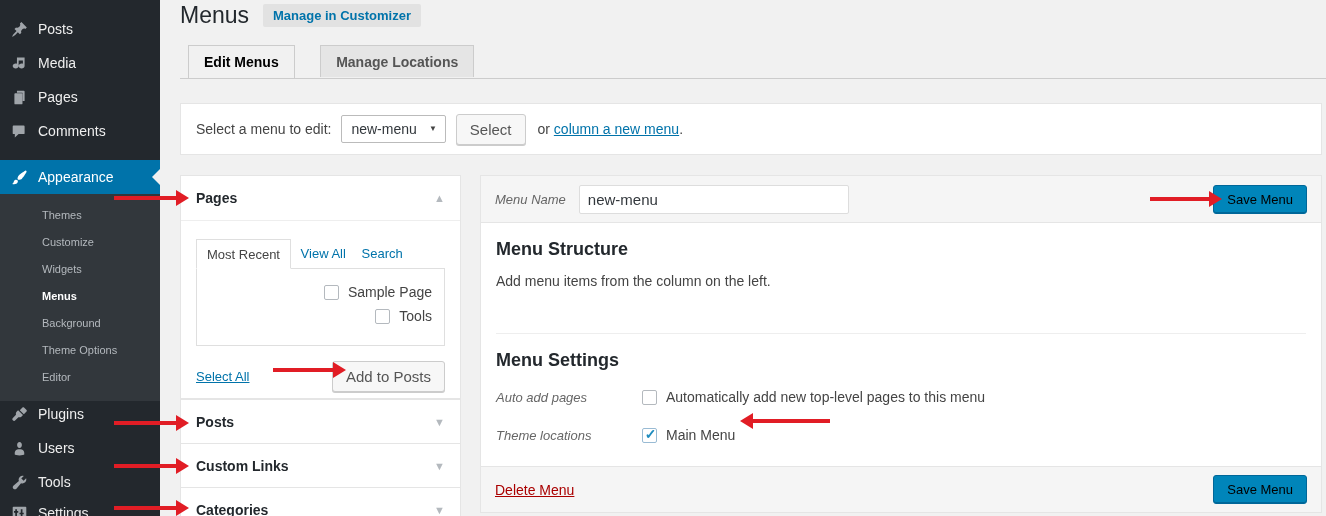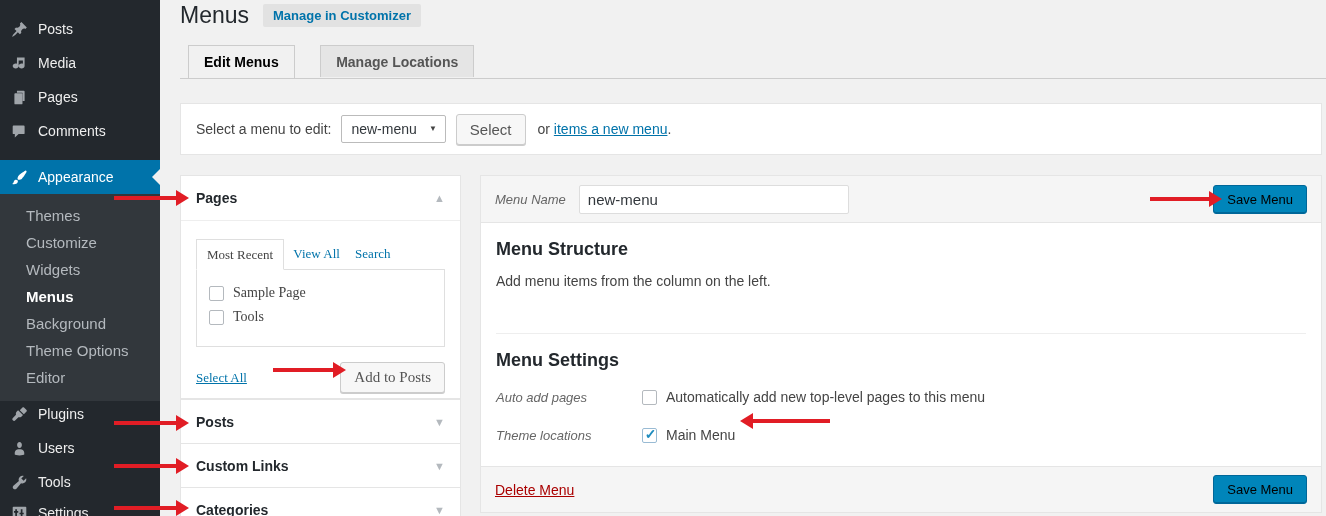--- a/index.html
+++ b/index.html
@@ -12,21 +12,21 @@
         color:#eee; font-size:14px; cursor:pointer; }
   .mi .ico { width:20px; height:20px; margin-right:9px; display:inline-flex; align-items:center; justify-content:center; }
   .mi .ico svg { fill:#a0a5aa; }
   .mi.active { background:#0073aa; color:#fff; }
   .mi.active .ico svg { fill:#fff; }
   .mi.active::after { content:""; position:absolute; right:0; top:50%; margin-top:-8px;
         border-top:8px solid transparent; border-bottom:8px solid transparent; border-right:8px solid #f1f1f1; }
   .mi-posts{top:12px}.mi-media{top:46px}.mi-pages{top:80px}.mi-comments{top:114px}
   .mi-appearance{top:160px}.mi-plugins{top:397px}.mi-users{top:431px}.mi-tools{top:465px}.mi-settings{top:496px}
   .submenu { position:absolute; left:0; top:194px; width:160px; background:#32373c; padding:8px 0 10px; }
-  .smi { display:block; padding:3px 12px 3px 26px; font-size:15px; line-height:21px; color:#b4b9be; text-decoration:none; cursor:pointer; }
+  .smi { display:block; padding:3px 12px 3px 26px; font-size:11px; line-height:21px; color:#b4b9be; text-decoration:none; cursor:pointer;margin-left:16px; }
   .smi.current { color:#fff; font-weight:bold; }
 
   
   .page-title { position:absolute; left:180px; top:2px; font-size:23px; font-weight:400; color:#23282d; }
   .title-action { position:absolute; left:263px; top:4px; background:#e2e2e2; color:#0073aa; font-size:13px; font-weight:600;
         padding:4px 10px; border-radius:2px; cursor:pointer; border:none; font-family:inherit; }
 
   
   .nav-tab-bar { position:absolute; left:180px; top:44px; width:1146px; height:35px; border-bottom:1px solid #ccc; }
   .nav-tab { display:inline-block; margin-left:21px; padding:8px 15px 7px; font-size:14px; font-weight:600; color:#555;
@@ -46,27 +46,27 @@
   .or-text { margin-left:12px; }
   a.link { color:#0073aa; cursor:pointer; }
   a.link.u { text-decoration:underline; }
 
   
   .panel { position:absolute; background:#fff; border:1px solid #e5e5e5; }
   .pages-panel { left:180px; top:175px; width:281px; height:224px; }
   .acc-head { height:44px; display:flex; align-items:center; justify-content:space-between; padding:0 15px; cursor:pointer; }
   .acc-title { font-size:14px; font-weight:700; color:#23282d; }
   .acc-toggle { font-size:11px; color:#b4b9be; cursor:pointer; }
-  .pages-body { border-top:1px solid #eee; padding:17px 15px 0;font-family:Liberation Serif, serif; }
+  .pages-body { border-top:1px solid #eee; padding:17px 15px 0; }
   .item-tabs { position:relative; z-index:2; font-size:13px; }
   .item-tab { display:inline-block; padding:7px 10px 6px; color:#444; background:#fff; border:1px solid #dfdfdf;
         border-bottom:1px solid #fff; position:relative; top:1px; cursor:pointer; }
   .item-tab-link { display:inline-block; padding:7px 6px 6px; color:#0073aa; cursor:pointer; }
   .item-box { border:1px solid #dfdfdf; padding:11px 12px 12px; min-height:78px; }
-  .check-row { display:flex; align-items:center; font-size:14px; color:#444; line-height:24px; cursor:pointer; }
+  .check-row { display:flex; align-items:center; font-size:14px; color:#444; line-height:24px; cursor:pointer;justify-content:flex-end; }
   .checkbox { width:15px; height:15px; background:#fff; border:1px solid #b4b9be; border-radius:2px; margin-right:9px;
         flex-shrink:0; display:inline-flex; align-items:center; justify-content:center; cursor:pointer; }
   .checkbox .check { color:#1e8cbe; font-size:14px; font-weight:700; line-height:1; position:relative; left:1px; top:-1px; }
   .pages-foot { display:flex; align-items:center; justify-content:space-between; margin-top:15px; font-size:13px; }
   .accordion { left:180px; width:281px; height:45px; }
   .acc-posts { top:399px; } .acc-custom { top:443px; } .acc-categories { top:487px; }
 
   
   .editor-panel { left:480px; top:175px; width:842px; height:338px; }
   .editor-head { height:47px; background:#f5f5f5; border-bottom:1px solid #e5e5e5; display:flex; align-items:center; padding:0 14px; }
@@ -207,21 +207,21 @@
 </div>
 
 <div class="manage-bar">
   <span>Select a menu to edit:</span>
   <span class="fake-select">
     <span>new-menu</span>
     <span class="caret">▼</span>
   </span>
   <button class="btn-secondary">Select</button>
   <span class="or-text">or</span>&nbsp;
-  <a class="link u">items a new menu</a><span>.</span>
+  <a class="link u">column a new menu</a><span>.</span>
 </div>
 
 <div class="panel pages-panel">
   <div class="acc-head">
     <span class="acc-title">Pages</span>
     <span class="acc-toggle">▲</span>
   </div>
   <div class="pages-body">
     <div class="item-tabs">
       <span class="item-tab">Most Recent</span>

